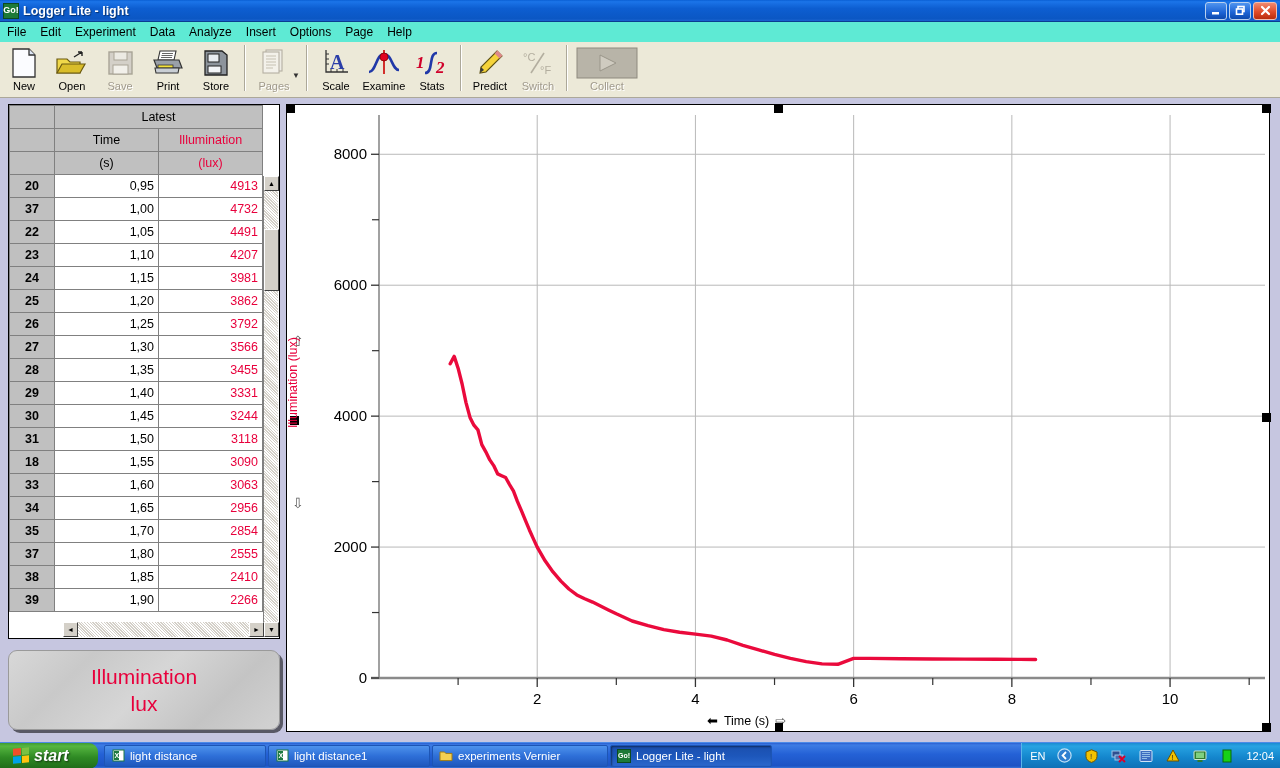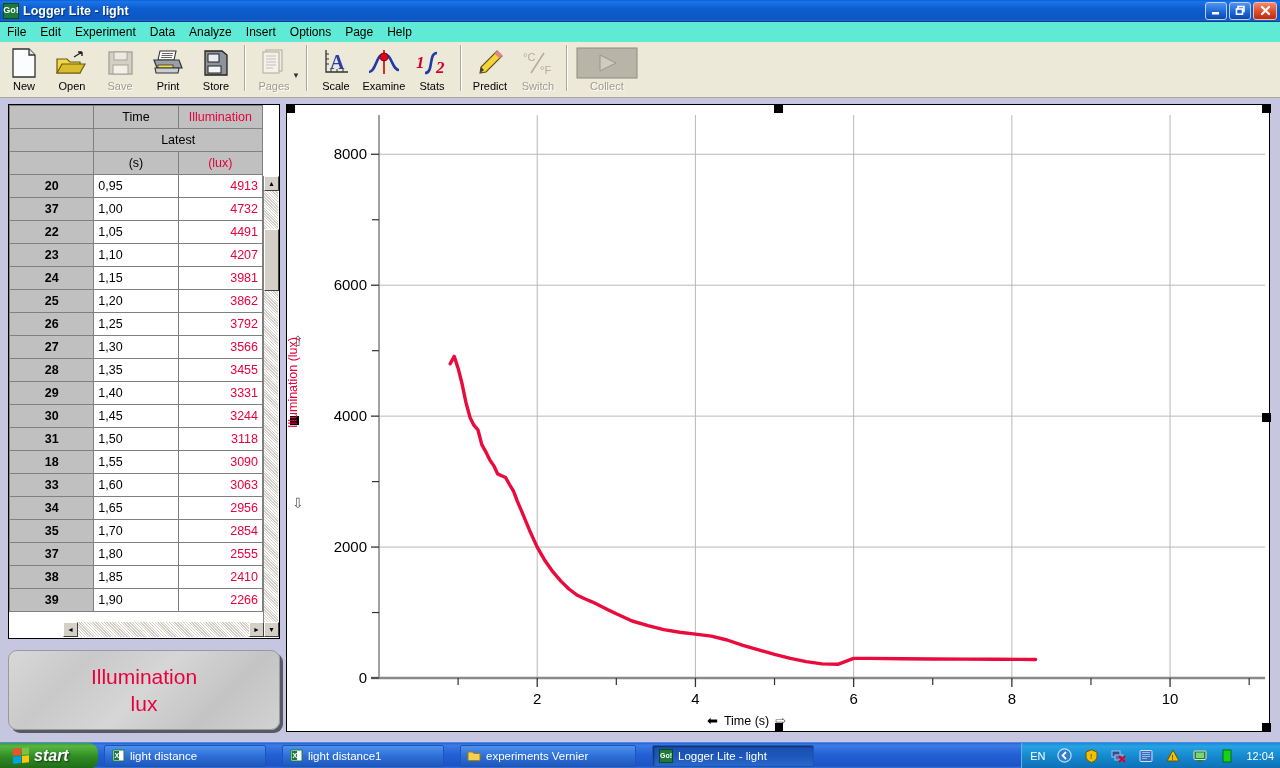--- a/index.html
+++ b/index.html
@@ -80,21 +80,21 @@
     position: absolute; left: 8px; top: 6px; width: 272px; height: 535px;
     background: #fff; border: 1px solid #000;
   }
   table.datatable { border-collapse: collapse; table-layout: fixed; width: 254px; }
   table.datatable th, table.datatable td {
     border: 1px solid #808080; font-size: 12.5px; height: 23px; padding: 0 4px;
   }
   th.hdr { background: #c0c0c0; font-weight: normal; text-align: center; color:#000; }
   th.hdr.red { color: #e8003c; }
   td.rownum { background: #c0c0c0; text-align: center; width: 45px; color: #000; font-weight: bold; }
-  td.tval { text-align: left; background: #fff; color: #000; width: 96px; }
+  td.tval { text-align: right; background: #fff; color: #000; width: 96px; }
   td.ival { text-align: right; background: #fff; color: #e8003c; width: 96px; }
   .clipbox { position: absolute; left: 0; top: 0; width: 256px; height: 533px; overflow: hidden; }
 
   
   .vsb {
     position: absolute; right: 1px; top: 71px; width: 15px; height: 461px;
     background: #d4d0c8;
     background-image: repeating-linear-gradient(45deg,#fff 0 1px,#d4d0c8 1px 2px);
     border-left: 1px solid #808080;
   }
@@ -161,21 +161,21 @@
     background: linear-gradient(to bottom,#3d9b32 0%,#56b640 12%,#2f8a24 55%,#1f6b18 100%);
     border-radius: 0 9px 9px 0;
     display: flex; align-items: center; gap: 5px; padding-left: 13px;
     color: #fff; font-style: italic; font-weight: bold; font-size: 16px;
     text-shadow: 1px 1px 2px rgba(0,0,0,.6);
   }
   .winflag { width: 16px; height: 15px; display: grid;
              grid-template-columns: 1fr 1fr; grid-template-rows: 1fr 1fr; gap: 1px;
              transform: skewY(-6deg); }
   .winflag i { display: block; }
-  .tasks { display: flex; align-items: center; gap: 16px; margin-left: 6px; border-radius: 7px; }
+  .tasks { display: flex; align-items: center; gap: 2px; margin-left: 6px; border-radius: 7px; }
   .taskbtn {
     height: 22px; width: 162px; display: flex; align-items: center; gap: 5px;
     padding: 0 6px; color: #fff; font-size: 11.5px;
     background: linear-gradient(to bottom,#4e92ec,#2e6fd8 50%,#1f58bd);
     border: 1px solid #1d55b5; border-radius: 2px;
     white-space: nowrap; overflow: hidden;
   }
   .taskbtn.active {
     background: linear-gradient(to bottom,#1b4fae,#1d57bb 50%,#2a67cc);
     box-shadow: inset 1px 1px 2px rgba(0,0,0,.45);
@@ -373,27 +373,27 @@
   </div>
 </div>
 
 <div id="workspace">
 
   <div id="tablepanel">
     <div class="clipbox">
       <table class="datatable">
         <thead>
           <tr>
+            <th class="hdr" style="width:45px;"></th>
+            <th class="hdr" colspan="2">Latest</th>
+          </tr>
+          <tr>
             <th class="hdr"></th>
             <th class="hdr">Time</th>
             <th class="hdr red">Illumination</th>
-          </tr>
-          <tr>
-            <th class="hdr" style="width:45px;"></th>
-            <th class="hdr" colspan="2">Latest</th>
           </tr>
           <tr>
             <th class="hdr"></th>
             <th class="hdr">(s)</th>
             <th class="hdr red">(lux)</th>
           </tr>
         </thead>
         <tbody id="tbody">
             <tr>
               <td class="rownum">20</td>

